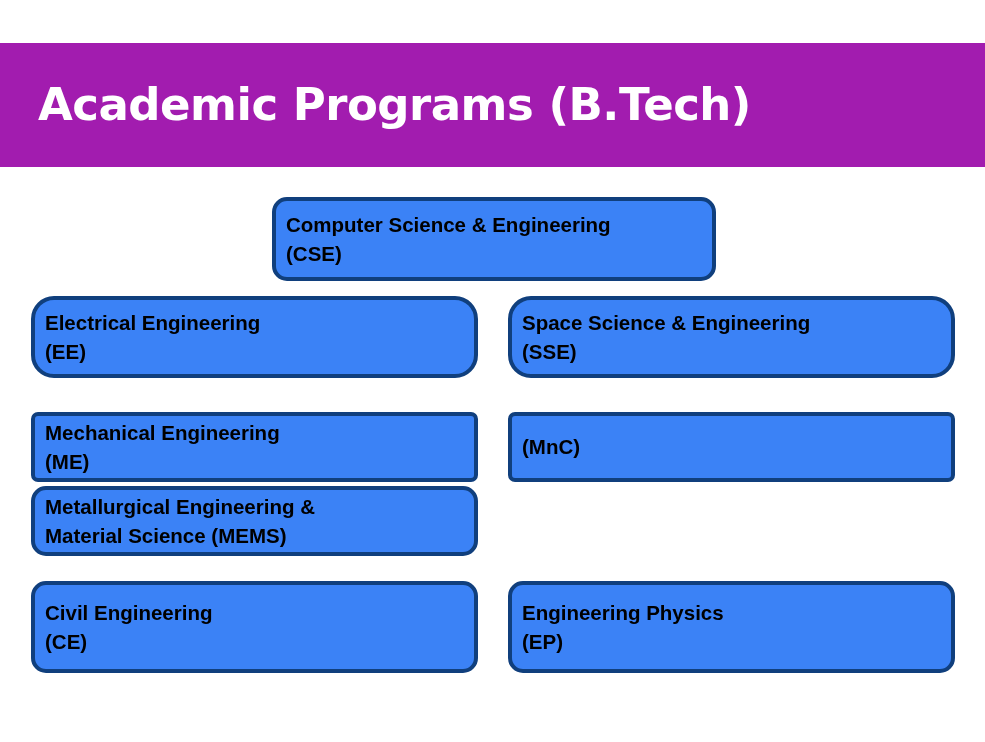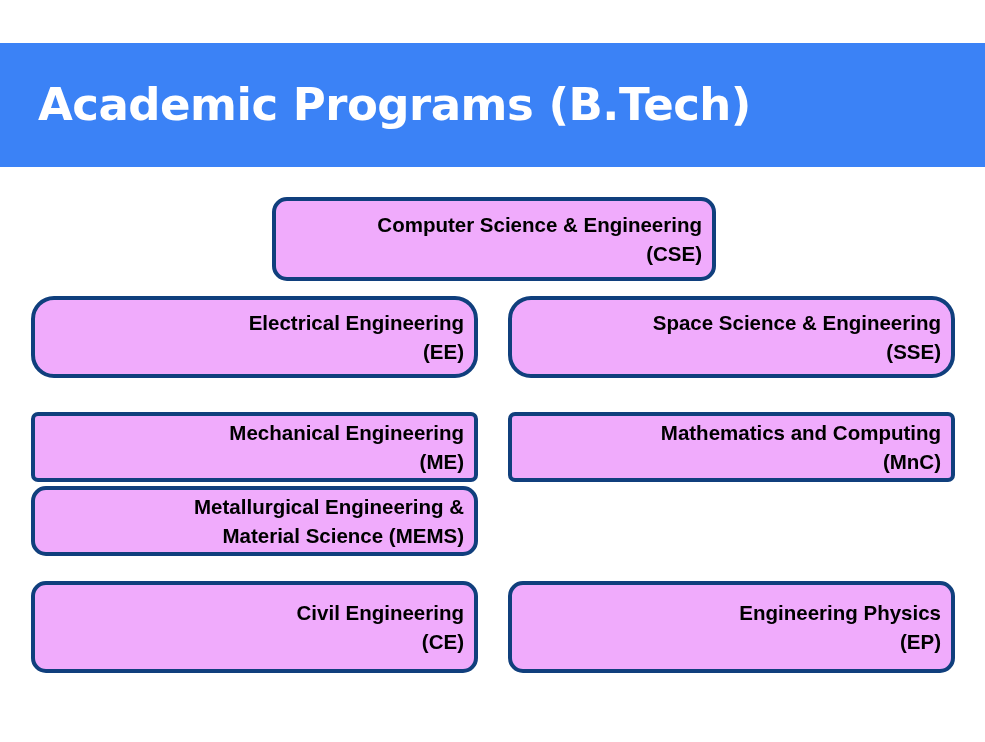--- a/index.html
+++ b/index.html
@@ -25,46 +25,46 @@
     background: #ffffff;
   }
 
   
   #header-banner {
     position: absolute;
     left: 0;
     top: 43px;
     width: 985px;
     height: 124px;
-    background: #3b82f6;
+    background: #a21caf;
   }
   #header-title {
     position: absolute;
     left: 38px;
     top: 50%;
     transform: translateY(-50%);
     color: #ffffff;
     font-family: "DejaVu Sans", sans-serif;
     font-size: 45px;
     font-weight: bold;
     letter-spacing: -0.5px;
     line-height: 1.05;
     white-space: nowrap;
   }
 
   
   .program-box {
     position: absolute;
     box-sizing: border-box;
-    background: #f0abfc;
+    background: #3b82f6;
     border: 4px solid #103f7d;
     border-radius: 15px;
     display: flex;
     flex-direction: column;
-    align-items: flex-end;
+    align-items: flex-start;
     justify-content: center;
     text-align: center;
     color: #000000;
     font-family: "Liberation Sans", sans-serif;
     font-weight: bold;
     font-size: 20.5px;
     line-height: 1.42;
     padding: 4px 10px;
   }
   .program-box .line {
@@ -118,21 +118,20 @@
   <div class="program-box col-left row-4">
     <span class="line">Civil Engineering</span>
     <span class="line">(CE)</span>
   </div>
 
   <div class="program-box col-right row-1">
     <span class="line">Space Science &amp; Engineering</span>
     <span class="line">(SSE)</span>
   </div>
   <div class="program-box col-right row-2">
-    <span class="line">Mathematics and Computing</span>
     <span class="line">(MnC)</span>
   </div>
   <div class="program-box col-right row-4">
     <span class="line">Engineering Physics</span>
     <span class="line">(EP)</span>
   </div>
 
 </div>
 
 </body></html>

